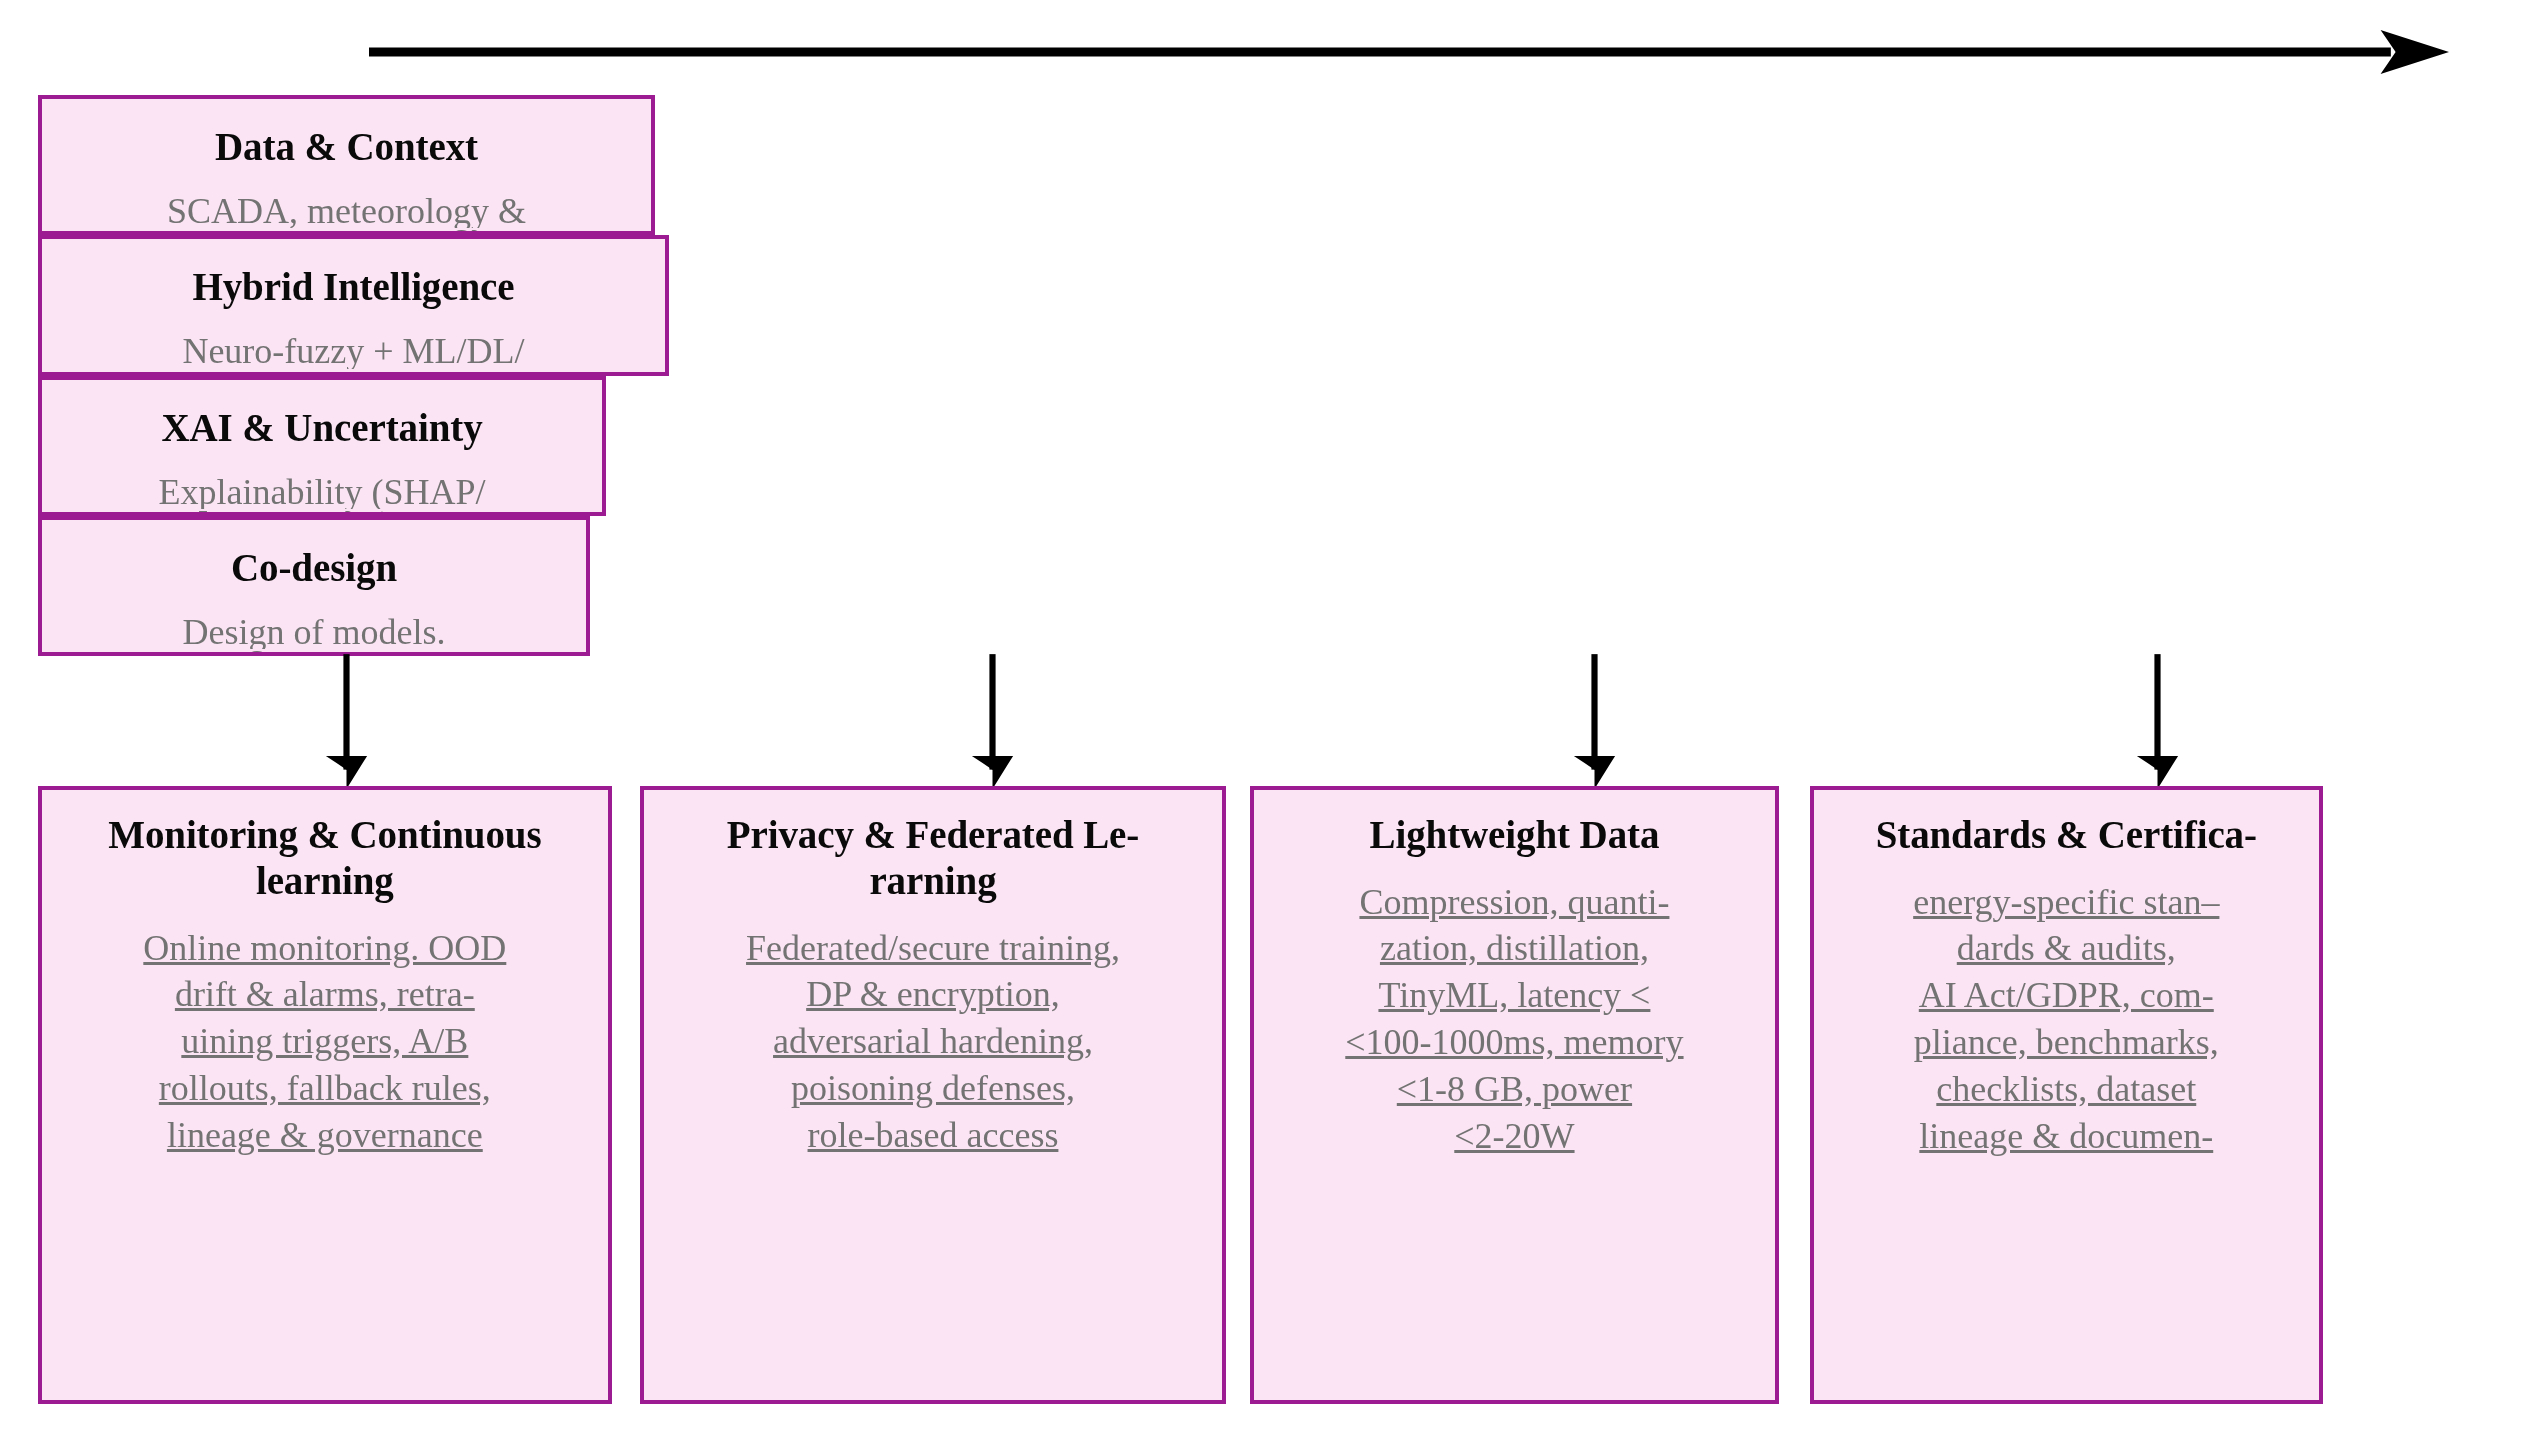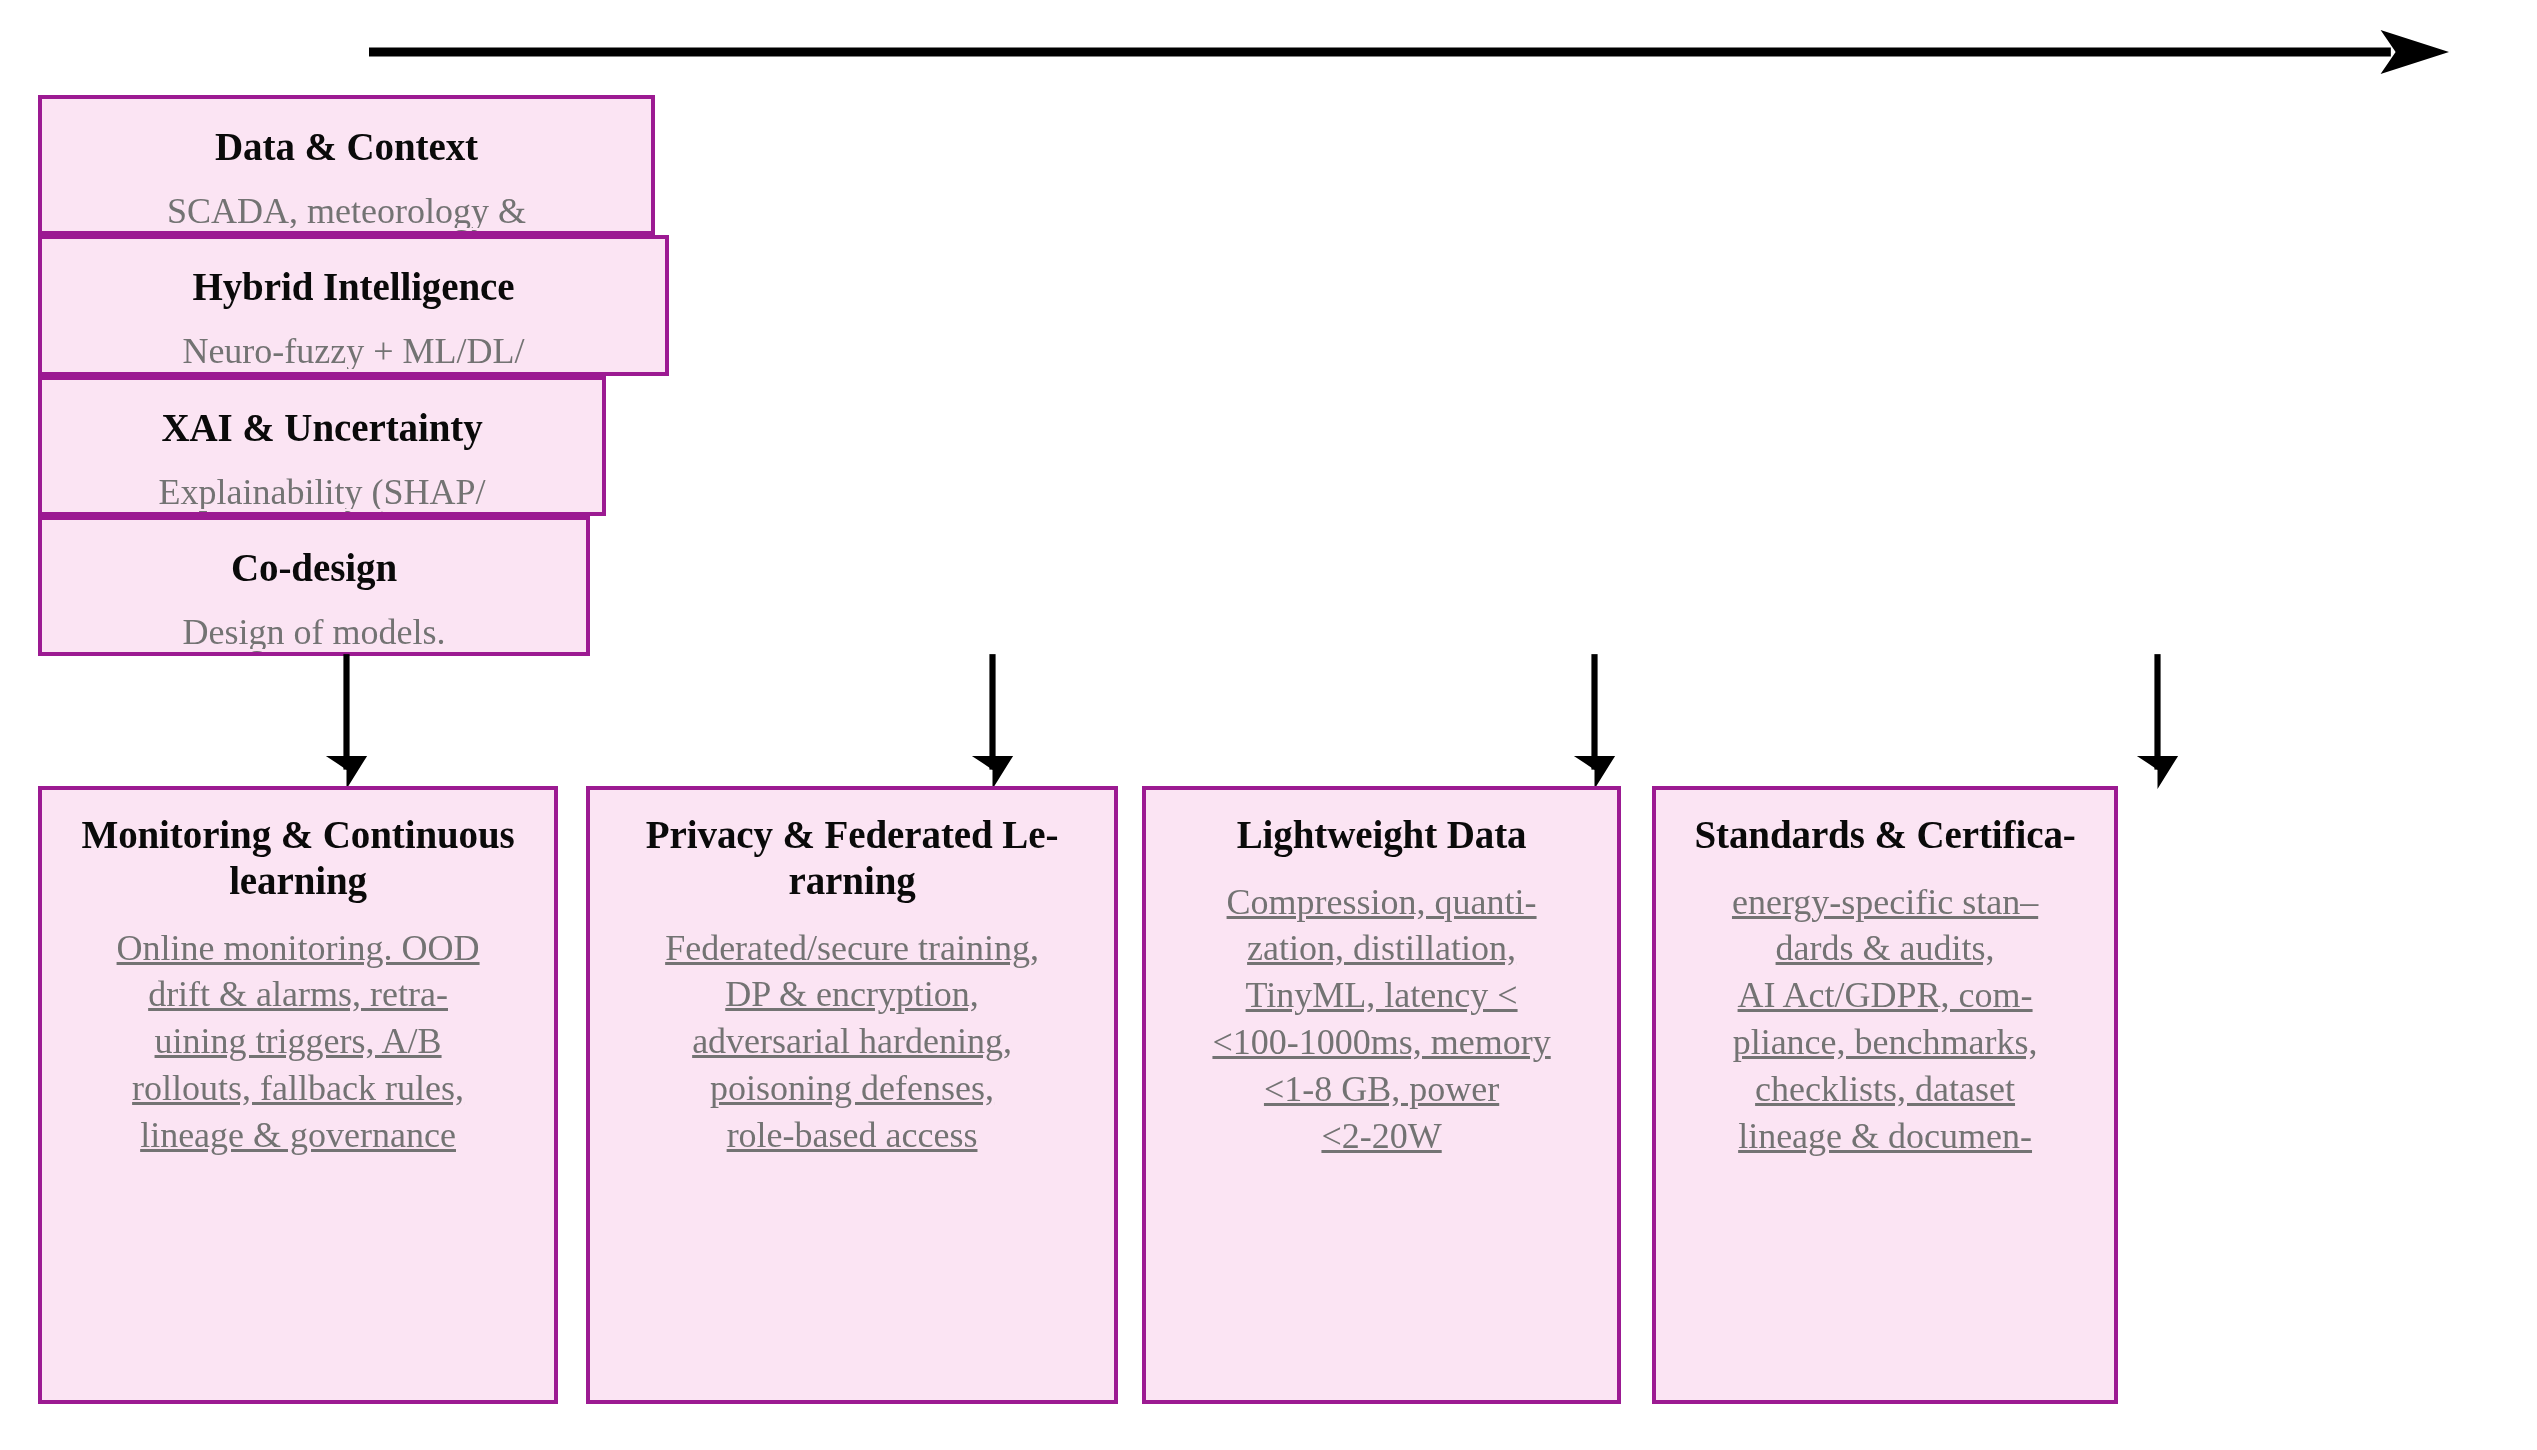--- a/index.html
+++ b/index.html
@@ -27,21 +27,21 @@
     pointer-events: none;
   }
 
   
   .row {
     position: absolute;
     display: flex;
     align-items: stretch;
   }
   #row-top    { left: 38px; top: 95px;  width: 2451px; height: 561px; flex-direction: column; }
-  #row-bottom { left: 38px; top: 786px; width: 2080px; height: 618px; }
+  #row-bottom { left: 38px; top: 786px; width: 2285px; height: 618px; }
 
   .stage-card {
     position: relative;
     box-sizing: border-box;
     background: #fbe4f3;
     border: 4.8px solid #9c1a92;
     outline: 2.8px solid #fbe4f3;
     outline-offset: -7.6px;
     overflow: hidden;
     text-align: center;

